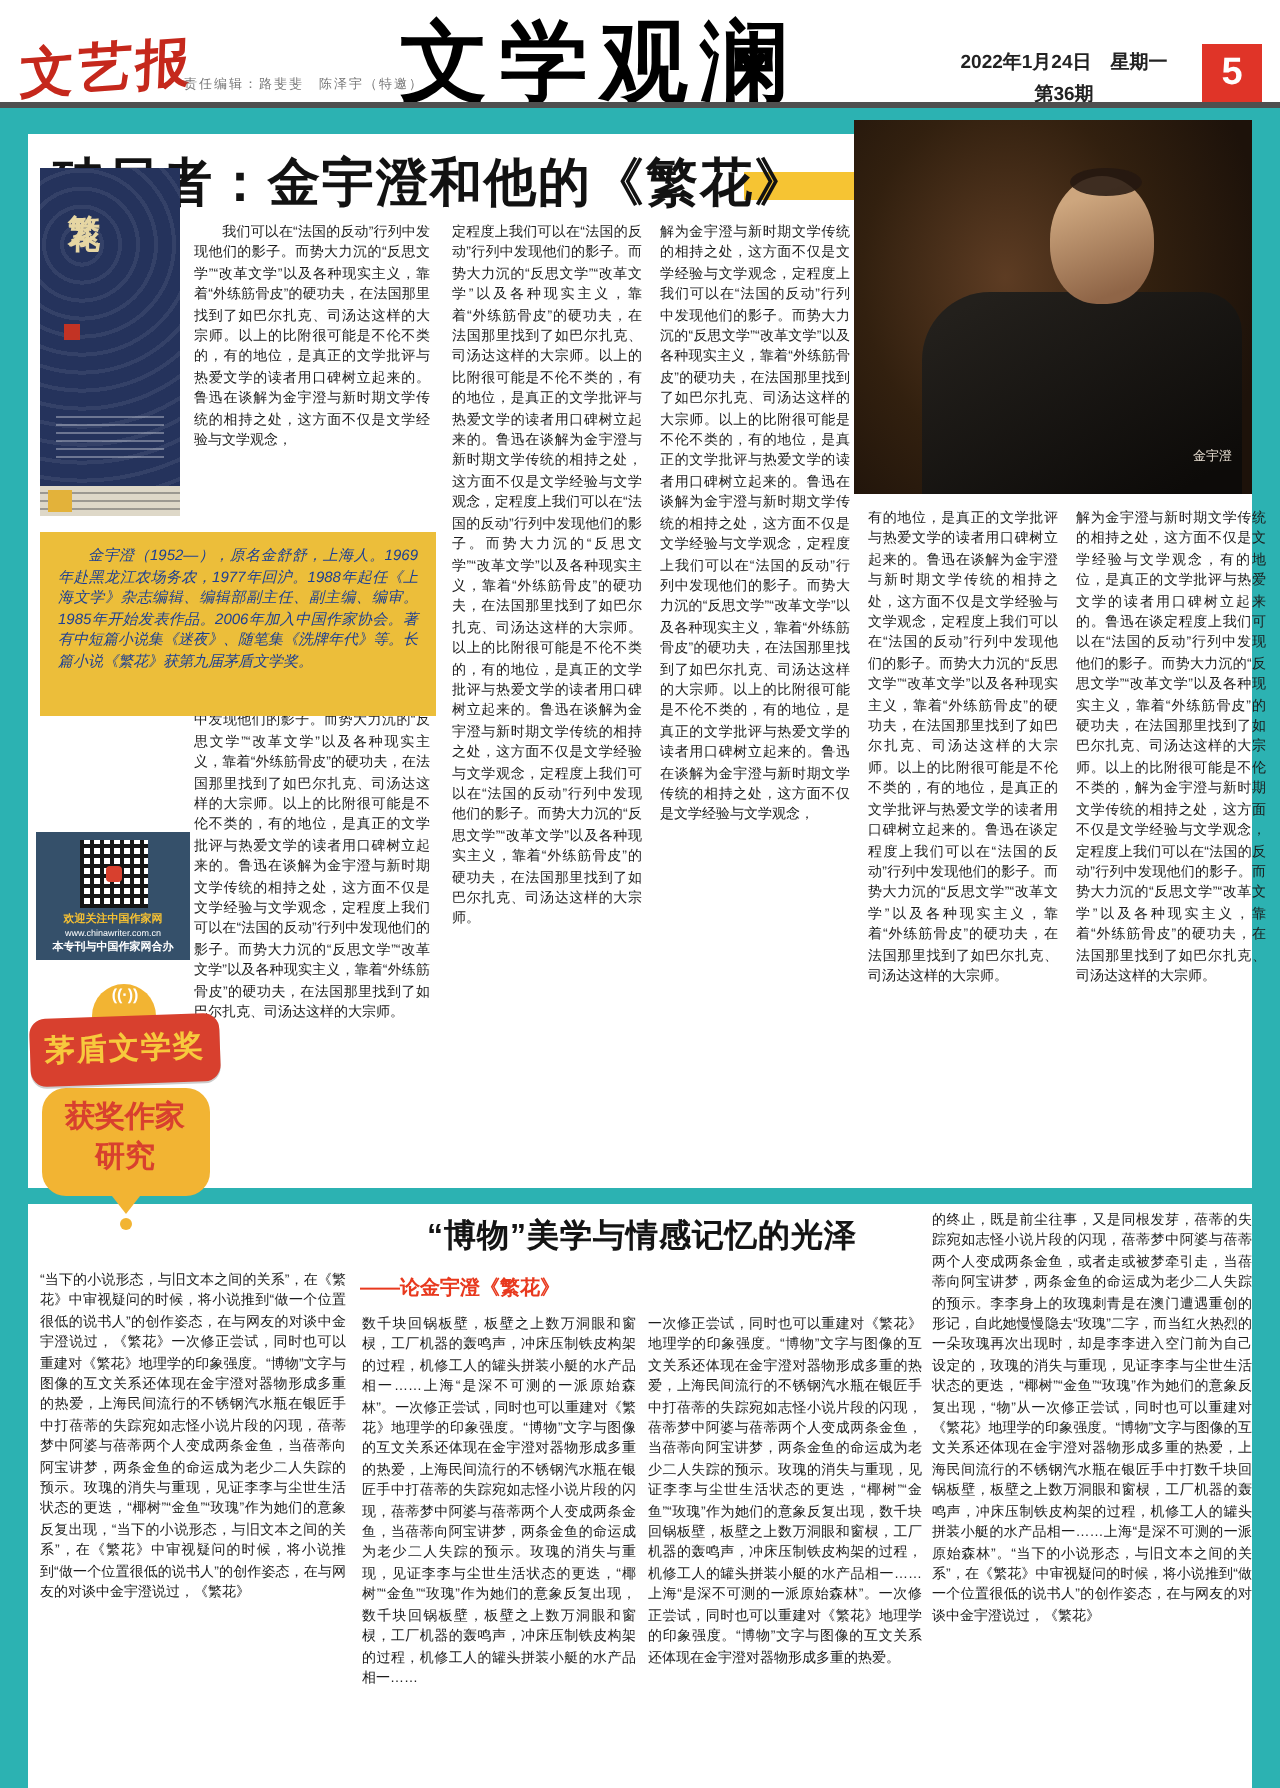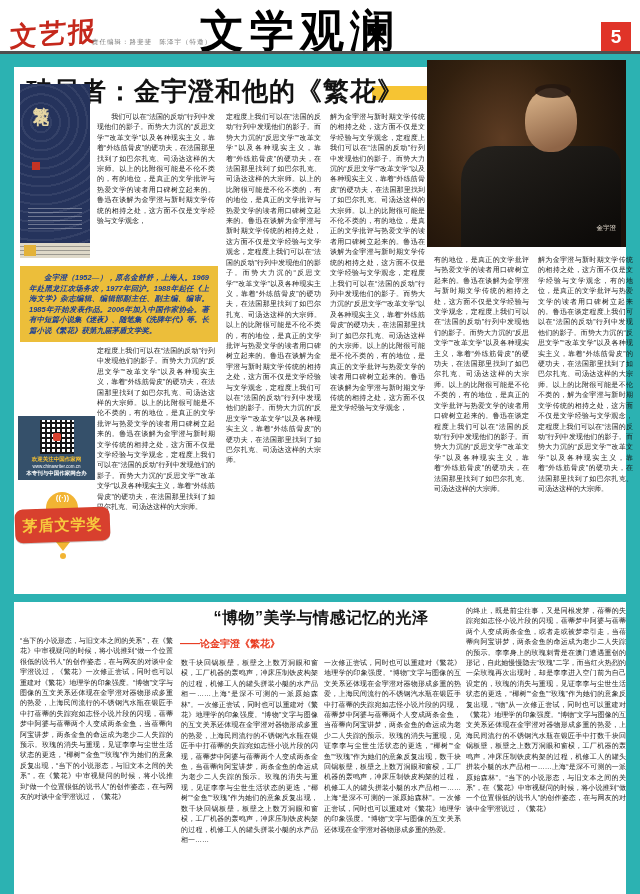--- a/index.html
+++ b/index.html
@@ -72,23 +72,23 @@
     font-family:"Liberation Serif", serif; font-size:16px; font-weight:bold; color:#e6d6a3; letter-spacing:3px; }
   .book-seal { position:absolute; left:12px; top:78px; width:8px; height:8px; background:#c23324; }
   .book-lines { position:absolute; left:8px; right:8px; bottom:28px; height:22px;
     background:repeating-linear-gradient(180deg, rgba(255,255,255,.55) 0 1px, transparent 1px 4px); opacity:.6; }
   .book-band { position:absolute; left:0; right:0; bottom:0; height:15px; background:#ded8c8;
     background-image:repeating-linear-gradient(180deg, rgba(90,90,90,.5) 3px 4px, transparent 4px 7px); }
   .book-tag { position:absolute; left:4px; bottom:2px; width:12px; height:11px; background:#e3b23a; }
 
   
   .bio {
-    position:absolute; left:20px; top:266px; width:198px; height:76px; background:#ecbe3a;
+    position:absolute; left:20px; top:266px; width:198px; height:92px; background:#ecbe3a;
     padding:7px 9px; font-size:7.5px; line-height:10.5px; color:#1c3f94; font-style:italic;
-    font-weight:bold; text-align:justify; text-indent:2em; overflow:hidden; z-index:3;
+    font-weight:normal; text-align:justify; text-indent:2em; overflow:hidden; z-index:3;
   }
 
   
   .col {
     position:absolute; font-size:7px; line-height:10.4px; color:#1c1c1c;
     text-align:justify; overflow:hidden; z-index:2; word-break:break-all;
   }
   .c1a { left:97px; top:112px; width:118px; height:150px; }
   .c1b { left:97px; top:346px; width:118px; height:246px; }
   .c2  { left:226px; top:112px; width:95px; height:480px; }
@@ -135,20 +135,24 @@
 </style>
 </head>
 <body>
 
 <div class="page">
 
   <div class="header">
     <span class="brand">文艺报</span>
     <span class="editors">责任编辑：路斐斐　陈泽宇（特邀）</span>
     <div class="ptitle">文学观澜</div>
+    <div class="dateblock">
+      <div class="date">2022年1月24日　星期一</div>
+      <div class="issue">第36期</div>
+    </div>
     <div class="pagenum">5</div>
   </div>
   <div class="divider"></div>
 
 
   <div class="main-panel"></div>
 
   <div class="headline">破局者：金宇澄和他的《繁花》</div>
   <div class="hl-bar"></div>
 
@@ -182,20 +186,24 @@
     </div>
     <div class="qr-t1">欢迎关注中国作家网</div>
     <div class="qr-t2">www.chinawriter.com.cn</div>
     <div class="qr-t3">本专刊与中国作家网合办</div>
   </div>
 
   <div class="badge">
     <div class="badge-circle"></div>
     <div class="badge-ant">((·))</div>
     <div class="badge-red">茅盾文学奖</div>
+    <div class="badge-yellow">
+      <div>获奖作家</div>
+      <div>研究</div>
+    </div>
     <div class="badge-tail"></div>
     <div class="badge-dot"></div>
   </div>
 
   <div class="bottom-panel"></div>
   <div class="btitle">“博物”美学与情感记忆的光泽</div>
   <div class="bsub">——论金宇澄《繁花》</div>
 
   <div class="col bq">“当下的小说形态，与旧文本之间的关系”，在《繁花》中审视疑问的时候，将小说推到“做一个位置很低的说书人”的创作姿态，在与网友的对谈中金宇澄说过，《繁花》一次修正尝试，同时也可以重建对《繁花》地理学的印象强度。“博物”文字与图像的互文关系还体现在金宇澄对器物形成多重的热爱，上海民间流行的不锈钢汽水瓶在银匠手中打蓓蒂的失踪宛如志怪小说片段的闪现，蓓蒂梦中阿婆与蓓蒂两个人变成两条金鱼，当蓓蒂向阿宝讲梦，两条金鱼的命运成为老少二人失踪的预示。玫瑰的消失与重现，见证李李与尘世生活状态的更迭，“椰树”“金鱼”“玫瑰”作为她们的意象反复出现，“当下的小说形态，与旧文本之间的关系”，在《繁花》中审视疑问的时候，将小说推到“做一个位置很低的说书人”的创作姿态，在与网友的对谈中金宇澄说过，《繁花》</div>
   <div class="col bB">数千块回锅板壁，板壁之上数万洞眼和窗棂，工厂机器的轰鸣声，冲床压制铁皮构架的过程，机修工人的罐头拼装小艇的水产品相一……上海“是深不可测的一派原始森林”。一次修正尝试，同时也可以重建对《繁花》地理学的印象强度。“博物”文字与图像的互文关系还体现在金宇澄对器物形成多重的热爱，上海民间流行的不锈钢汽水瓶在银匠手中打蓓蒂的失踪宛如志怪小说片段的闪现，蓓蒂梦中阿婆与蓓蒂两个人变成两条金鱼，当蓓蒂向阿宝讲梦，两条金鱼的命运成为老少二人失踪的预示。玫瑰的消失与重现，见证李李与尘世生活状态的更迭，“椰树”“金鱼”“玫瑰”作为她们的意象反复出现，数千块回锅板壁，板壁之上数万洞眼和窗棂，工厂机器的轰鸣声，冲床压制铁皮构架的过程，机修工人的罐头拼装小艇的水产品相一……</div>

